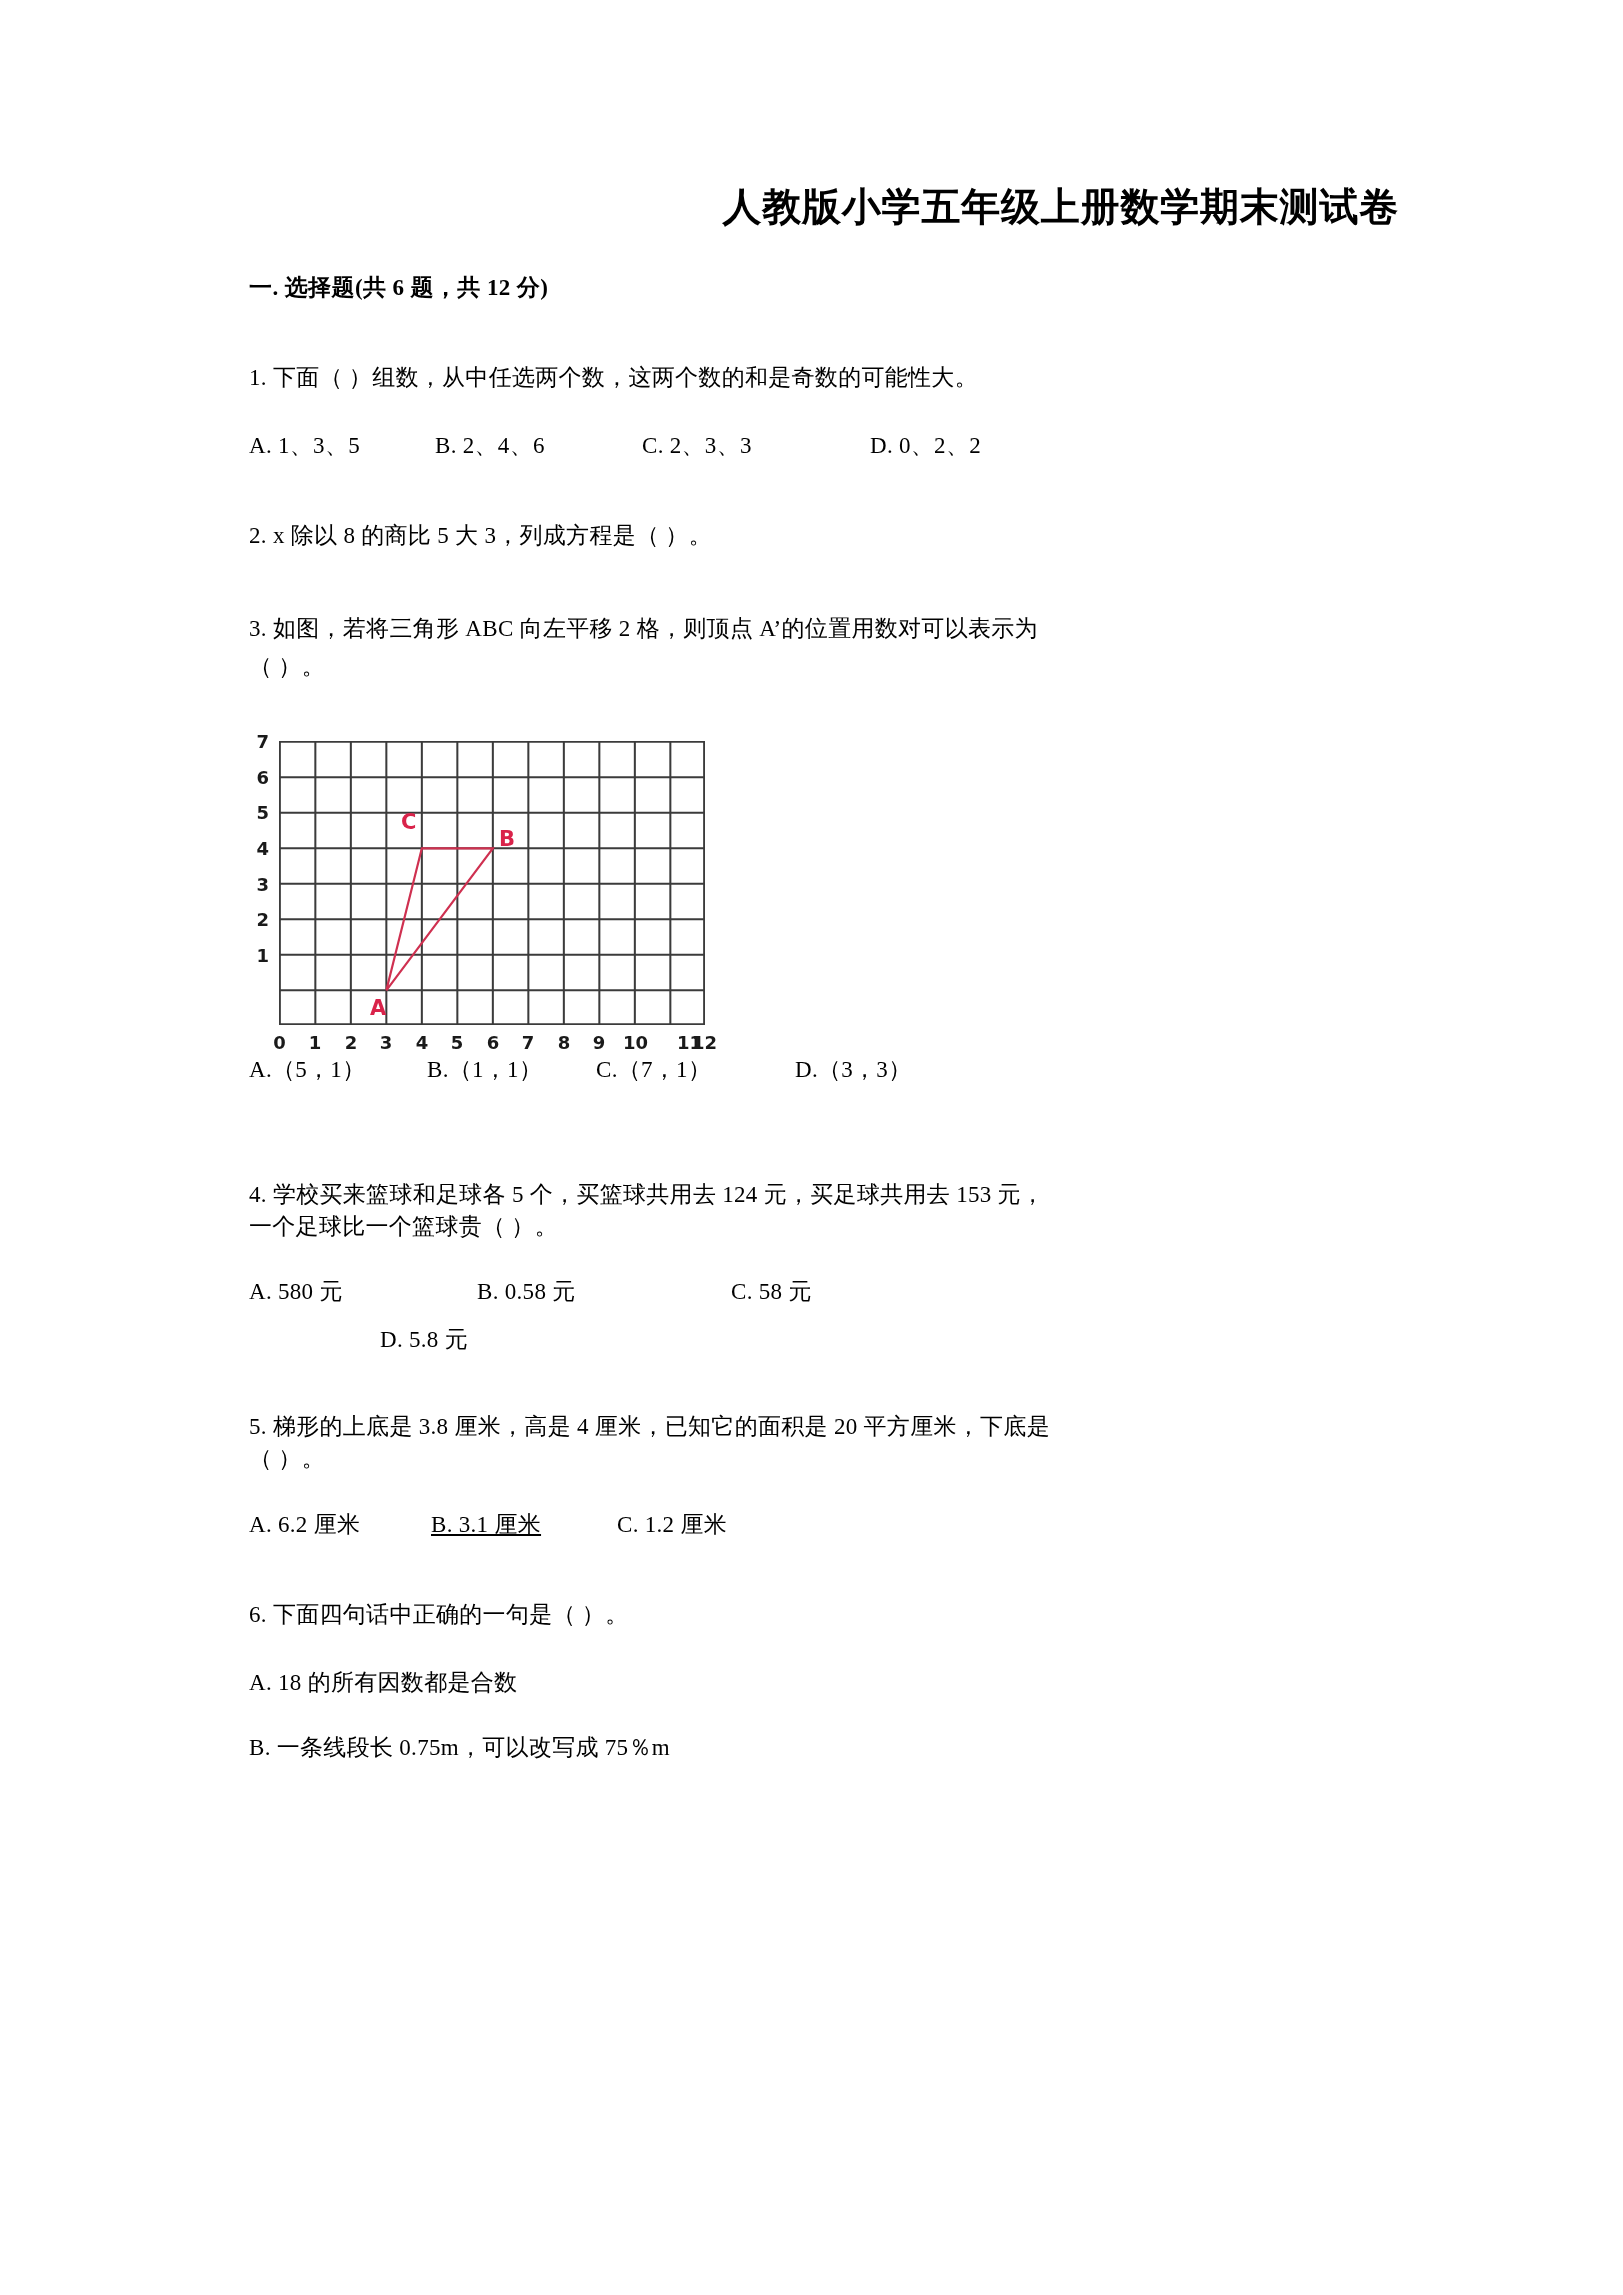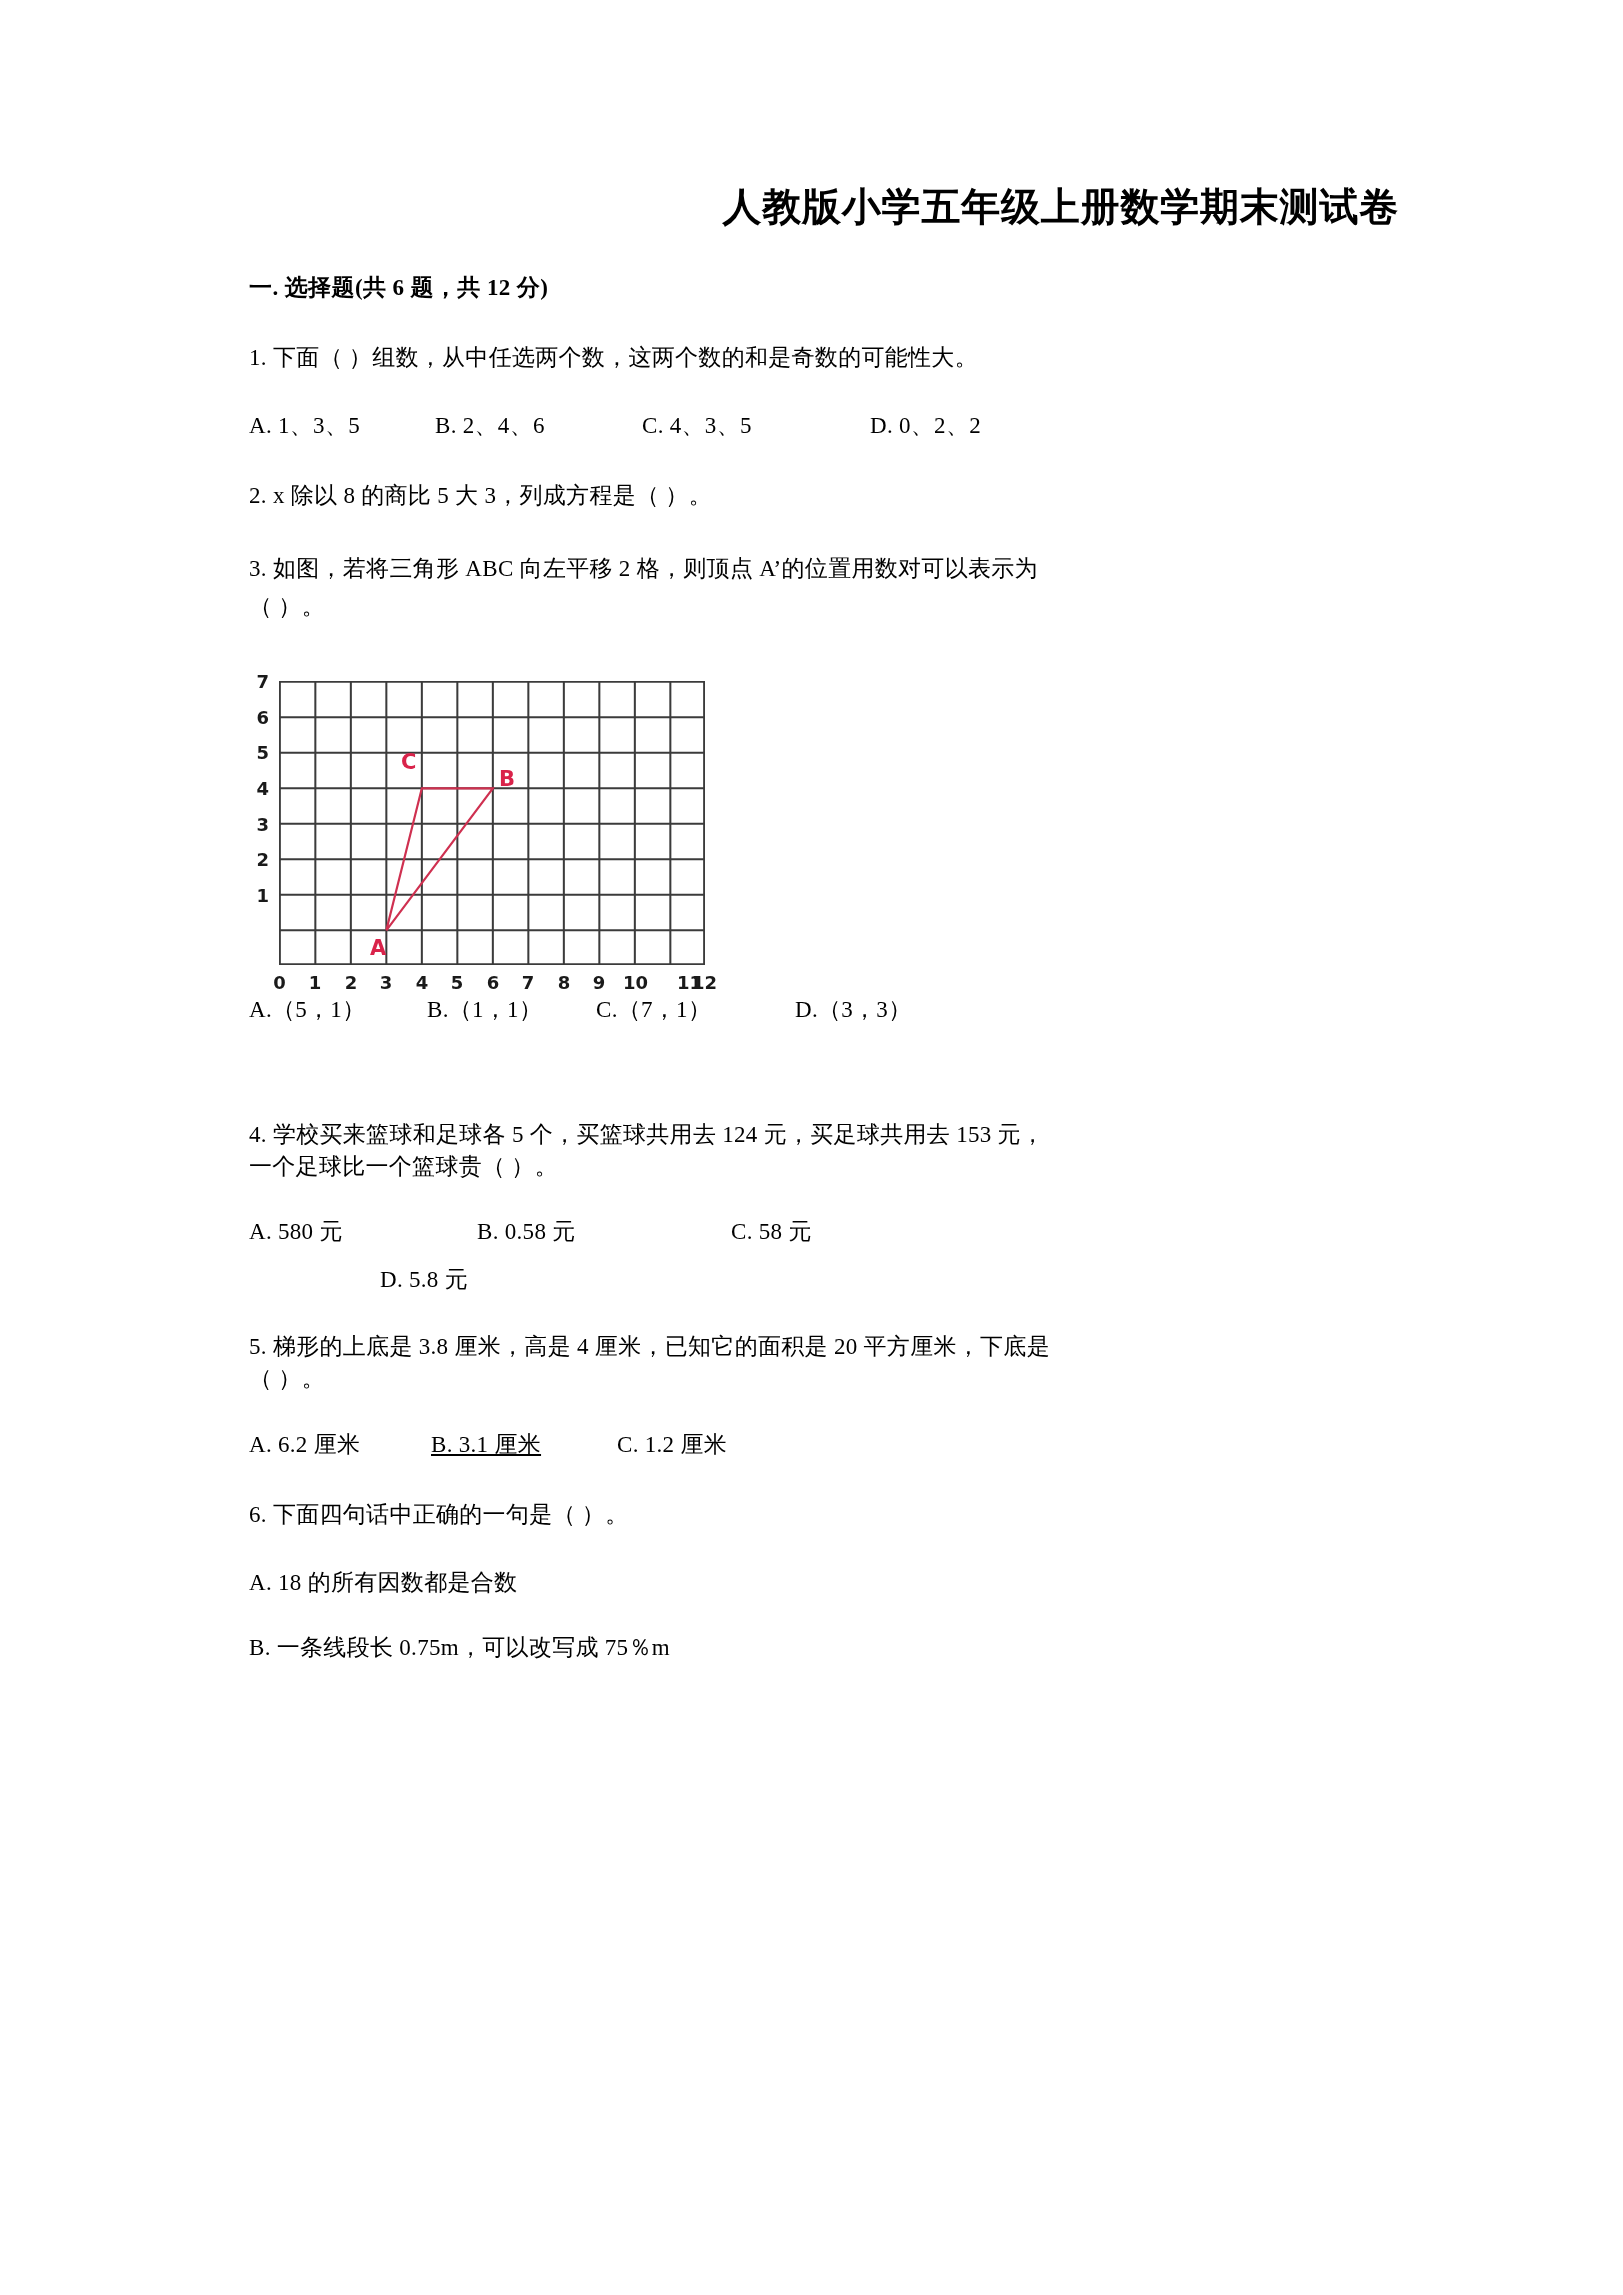--- a/index.html
+++ b/index.html
@@ -46,21 +46,21 @@
     font-size: 23px;
     font-weight: bold;
     margin-top: 41px;
     letter-spacing: 0.4px;
   }
 
   
   .q-text {
     font-size: 23px;
     line-height: 1.62;
-    margin-top: 36px;
+    margin-top: 56px;
     letter-spacing: 0.3px;
   }
   .q-text.tight {
     line-height: 1.38;
   }
   .q-line2 {
     display: block;
   }
 
   .opt-row {
@@ -135,21 +135,21 @@
 
 <div class="page">
   <div class="content">
 
     <h1 class="doc-title">人教版小学五年级上册数学期末测试卷</h1>
 
     <div class="section-head">一. 选择题(共 6 题，共 12 分)</div>
 
     <div class="q-text">1. 下面（          ）组数，从中任选两个数，这两个数的和是奇数的可能性大。</div>
     <div class="opt-row">
-      <span class="opt w-a-wide">A. 1、3、5</span><span class="opt w-b-wide">B. 2、4、6</span><span class="opt w-c-wide">C. 4、3、5</span><span class="opt">D. 0、2、2</span>
+      <span class="opt w-a-wide">A. 1、3、5</span><span class="opt w-b-wide">B. 2、4、6</span><span class="opt w-c-wide">C. 2、3、3</span><span class="opt">D. 0、2、2</span>
     </div>
 
     <div class="q-text">2. x 除以 8 的商比 5 大 3，列成方程是（      ）。</div>
 
     <div class="q-text">
       <span>3. 如图，若将三角形 ABC 向左平移 2 格，则顶点 A’的位置用数对可以表示为</span>
       <span class="q-line2">（      ）。</span>
     </div>
 
     <div class="figure">

